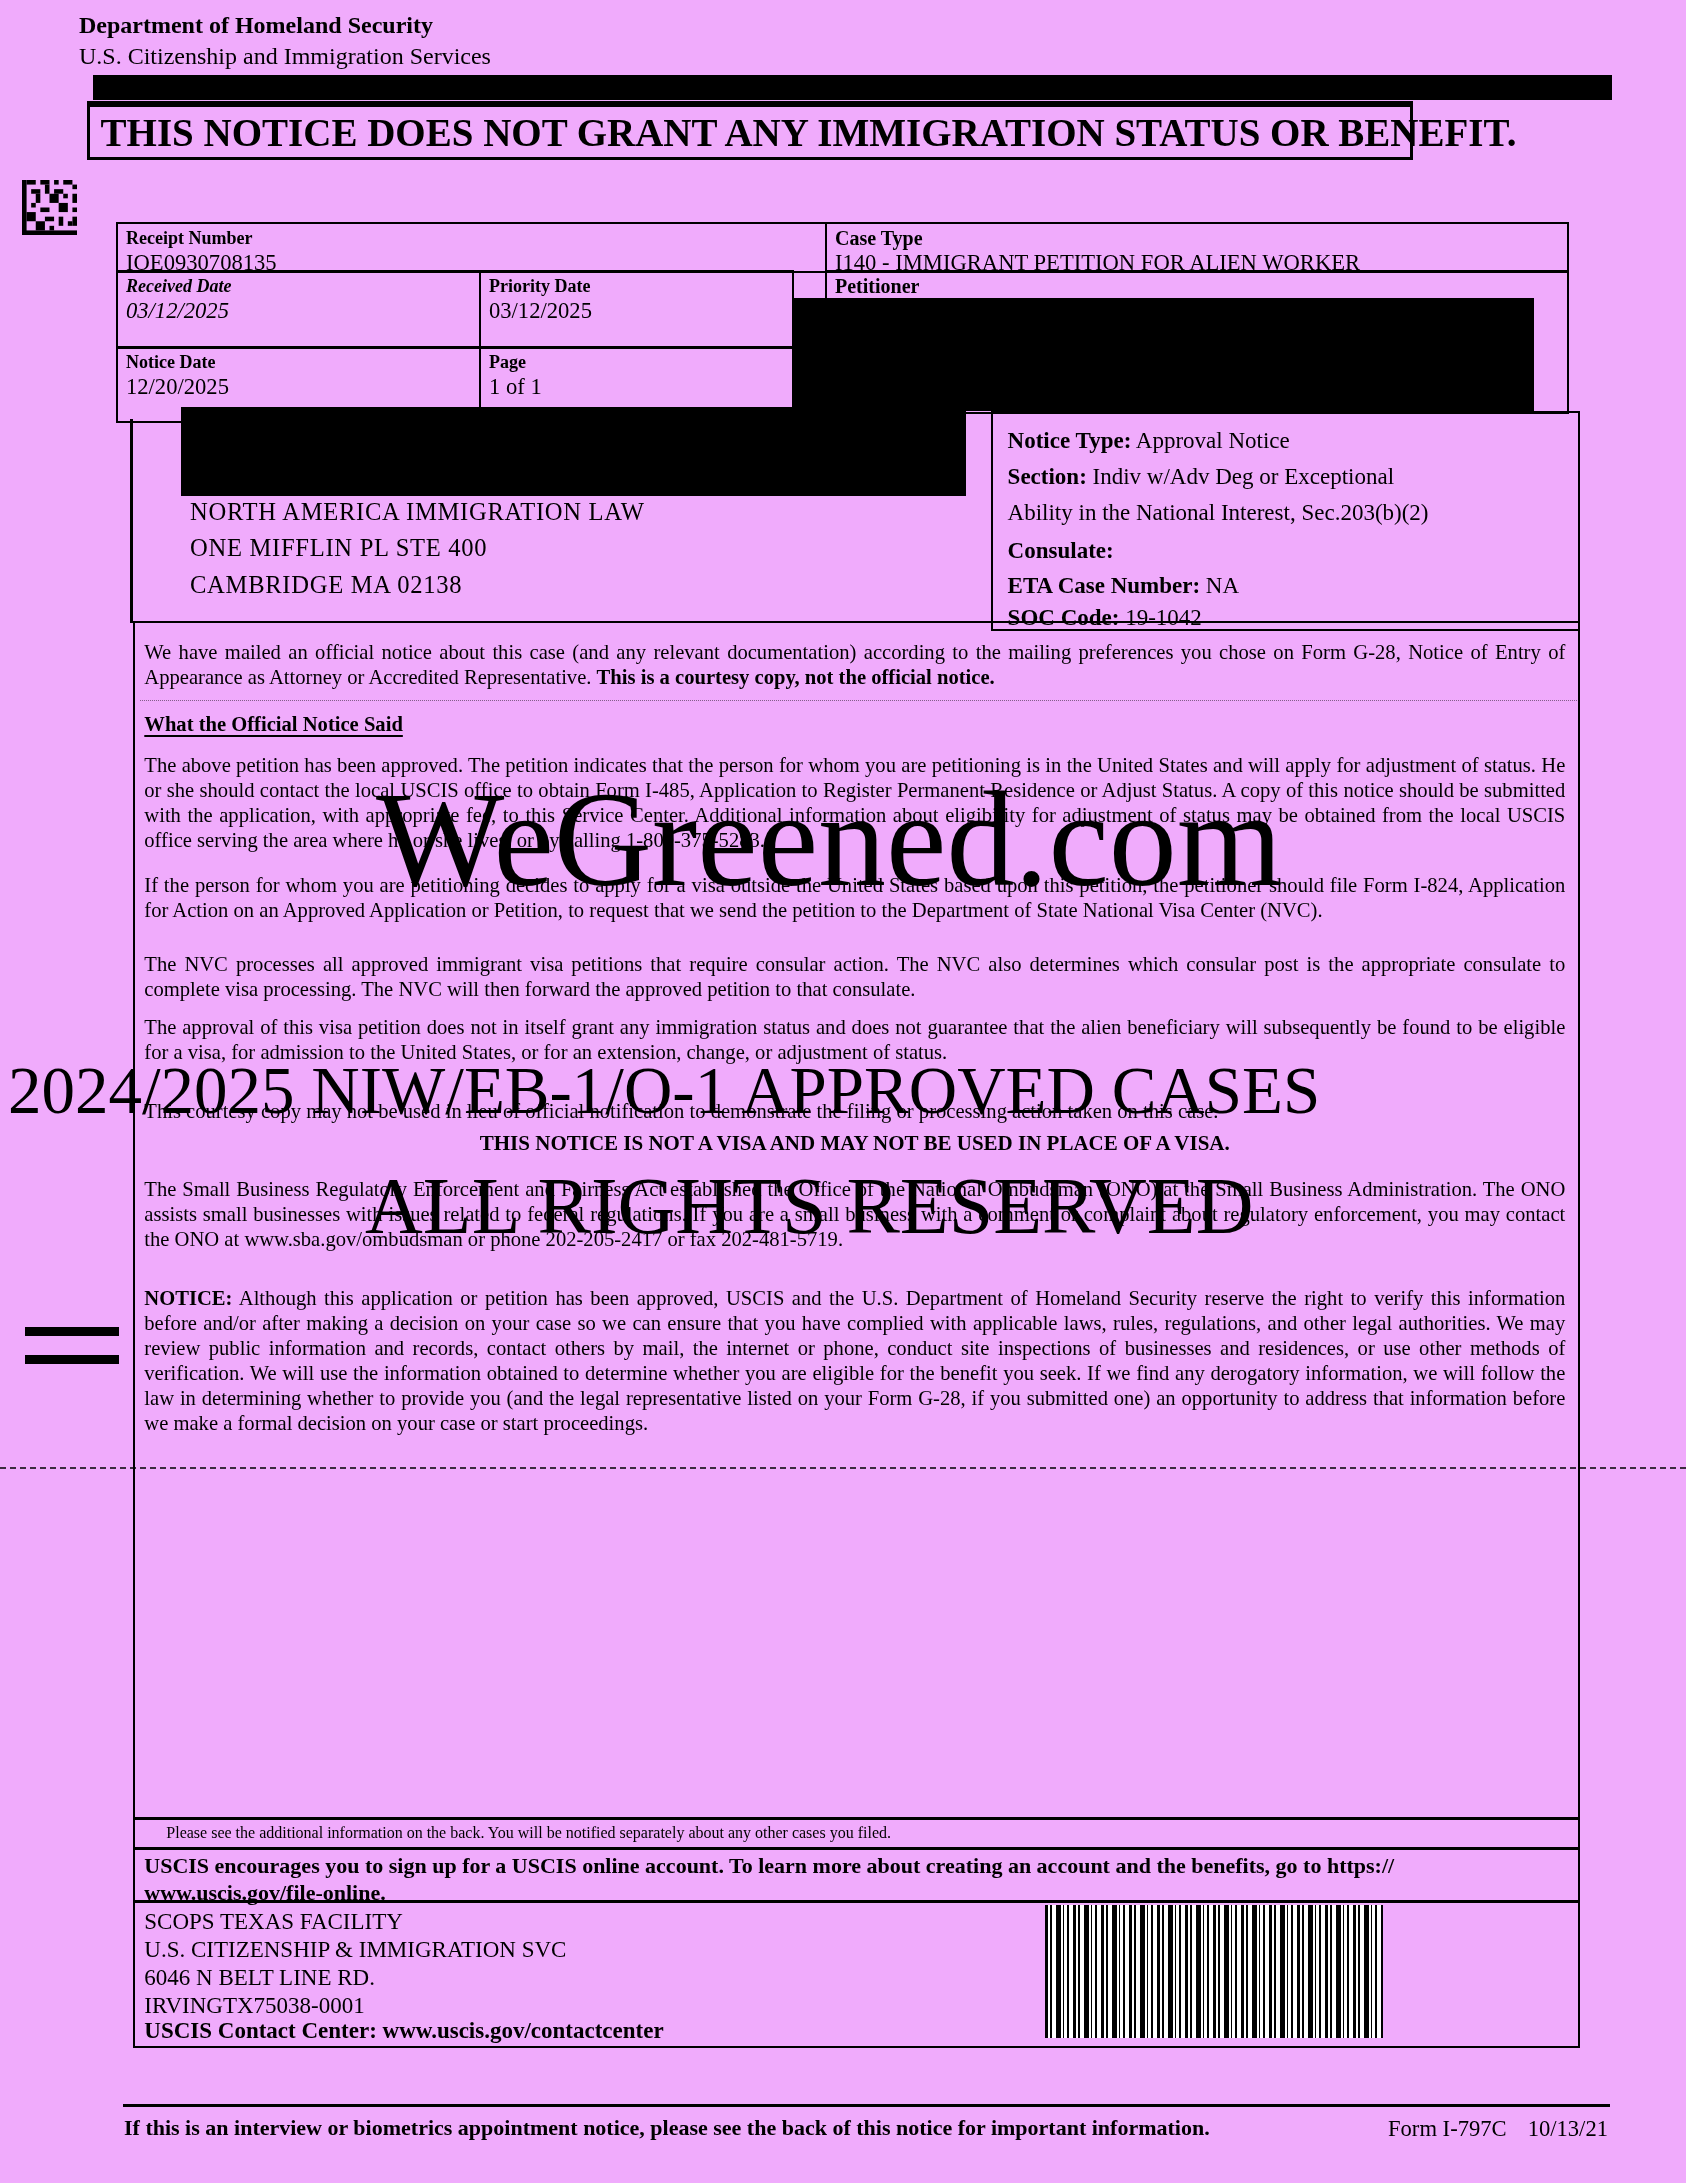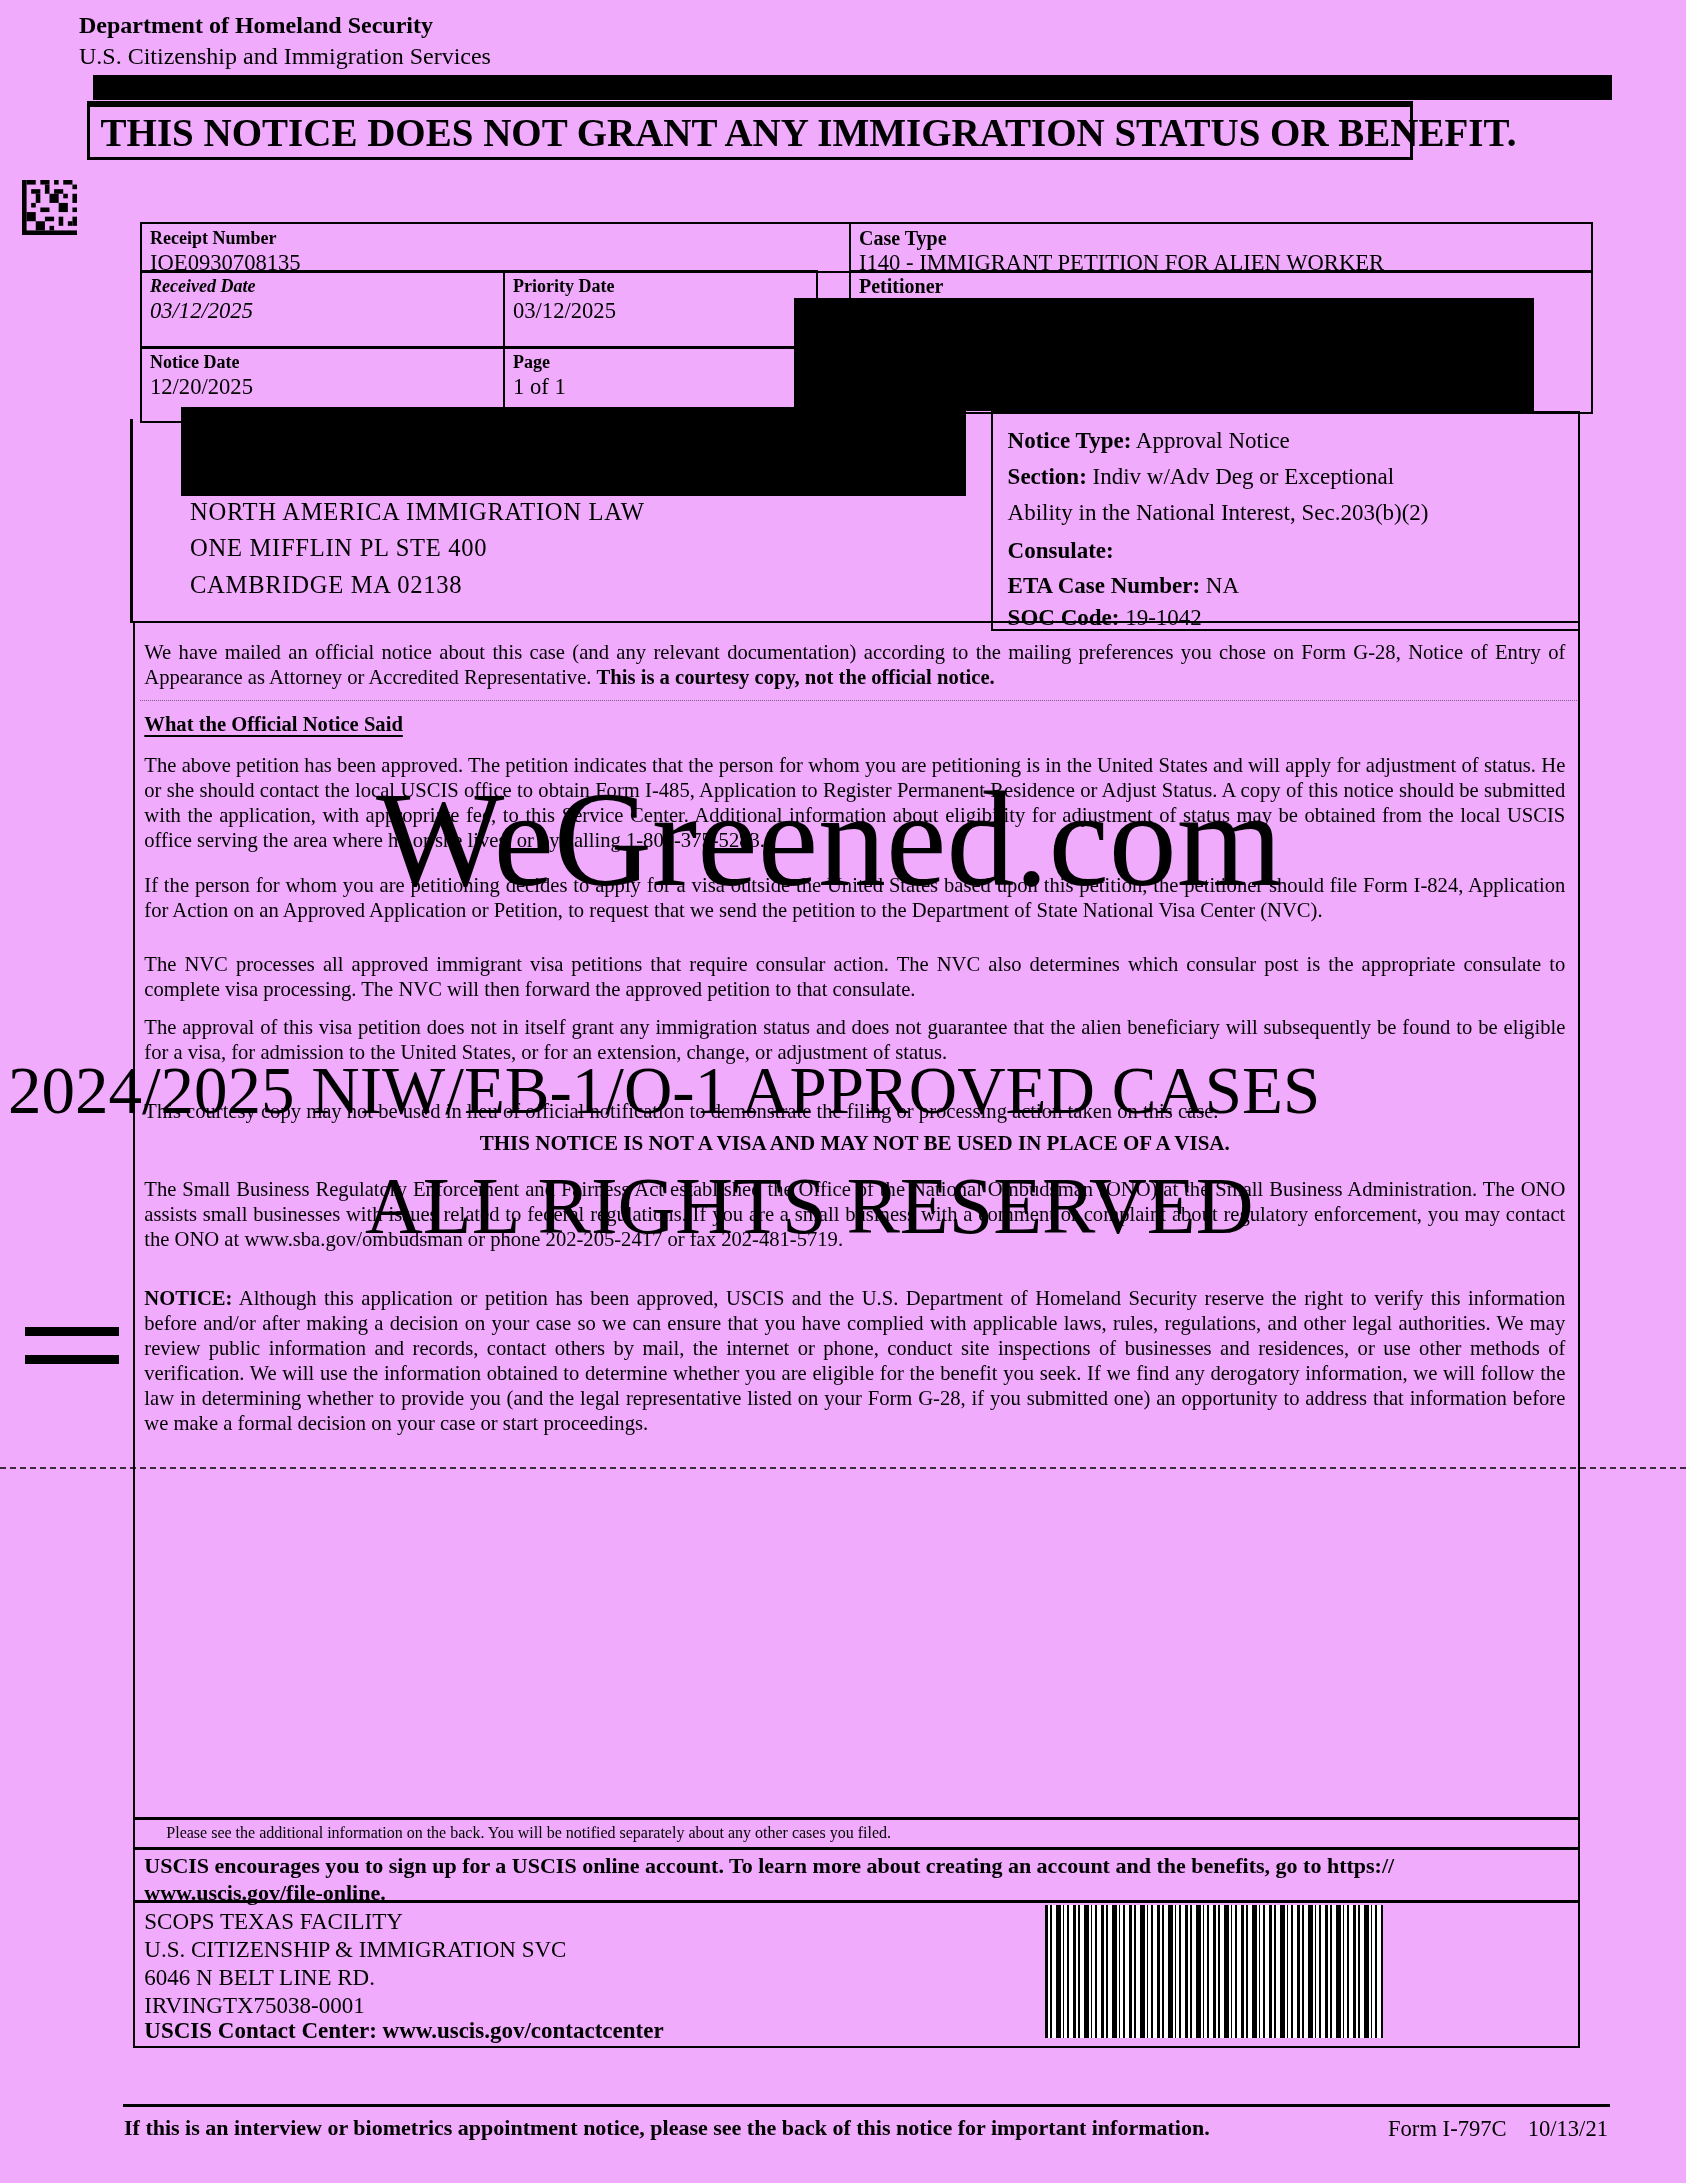--- a/index.html
+++ b/index.html
@@ -18,21 +18,21 @@
   #hdr-dept1{left:79px;top:12px;font-size:24px;}
   #hdr-dept2{left:79px;top:43px;font-size:24px;}
   #hdr-form-title{left:932px;top:24px;width:673px;text-align:right;font-size:33px;}
   #top-bar{left:93px;top:75px;width:1519px;height:25px;background:#000;}
   #banner-box{left:87px;top:101px;width:1326px;height:59px;border:3.3px solid #000;border-top-width:6.7px;
               box-sizing:border-box;display:flex;align-items:center;}
   #banner-box span{font-size:39px;font-weight:bold;letter-spacing:0px;padding-left:10.6px;white-space:nowrap;}
   #datamatrix{left:22px;top:178px;width:55px;height:59px;}
 
   
-  #tbl{left:140px;top:222px;width:1453px;height:202px;}
+  #tbl{left:116px;top:222px;width:1453px;height:202px;}
   #cell-receipt{left:0;top:0;width:711px;height:51px;}
   #cell-casetype{left:709px;top:0;width:744px;height:51px;}
   #cell-received{left:0;top:48px;width:365px;height:79px;font-style:italic;}
   #cell-priority{left:363px;top:48px;width:315px;height:79px;}
   #cell-petitioner{left:709px;top:48px;width:744px;height:144px;}
   #cell-noticedate{left:0;top:124px;width:365px;height:77px;}
   #cell-page{left:363px;top:124px;width:315px;height:77px;}
   #left-border-seg{left:130px;top:419px;width:2.7px;height:204px;background:#000;}
 
   #redact-a{left:794px;top:298px;width:740px;height:113px;}

